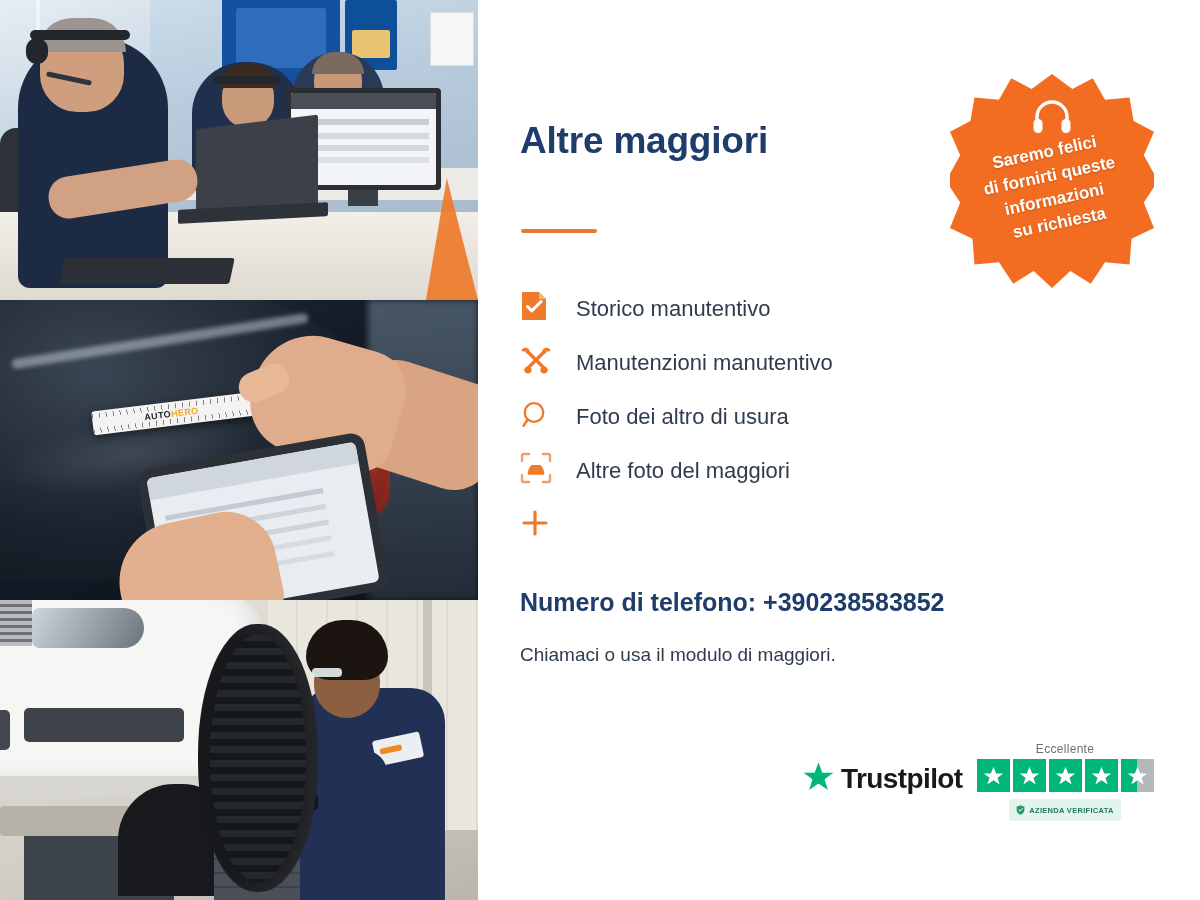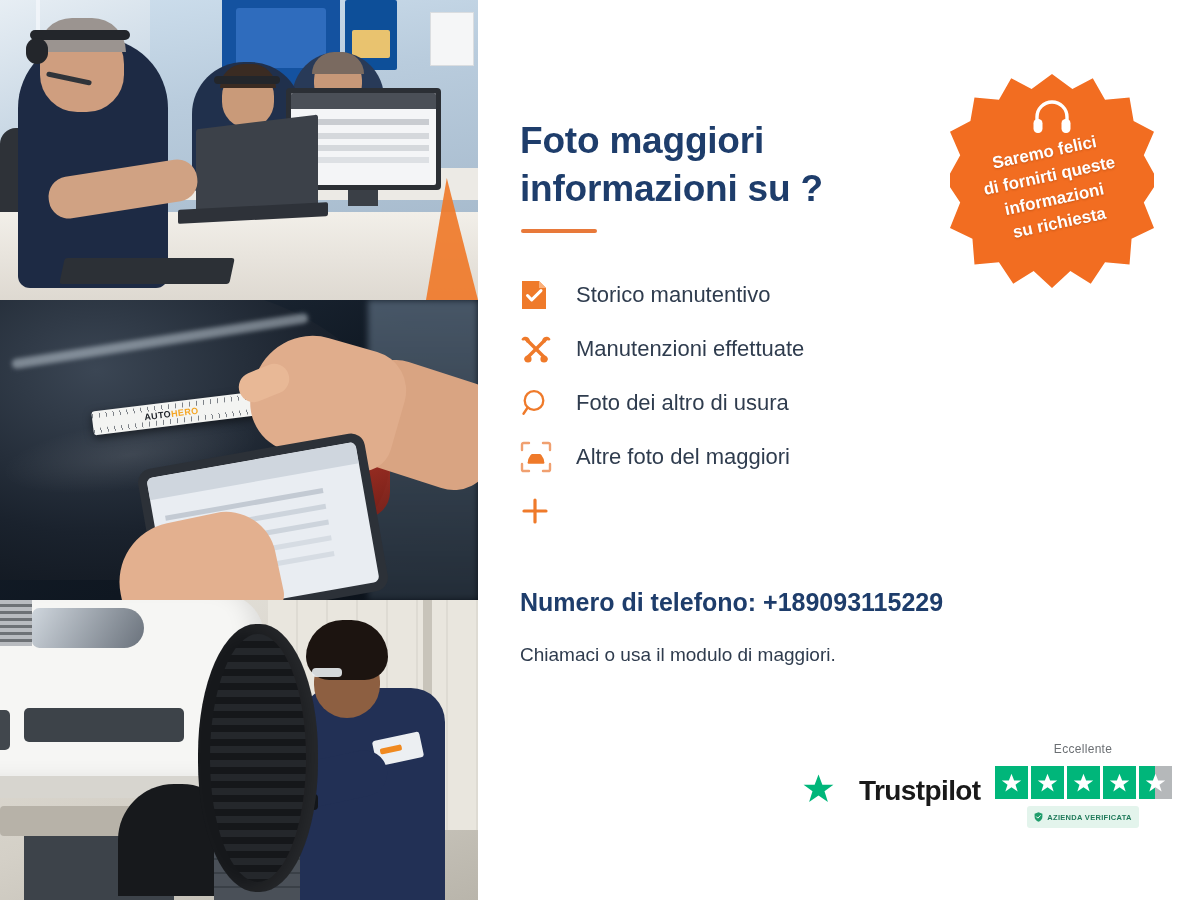--- a/index.html
+++ b/index.html
@@ -137,34 +137,34 @@
       102% 50%,95% 60%,100% 72%,89% 77%,88% 89%,76% 88%,69% 98%,59% 92%,50% 100%,
       41% 92%,31% 98%,24% 88%,12% 89%,11% 77%,0% 72%,5% 60%,-2% 50%,5% 38%,0% 27%,
       10% 22%,12% 11%,24% 12%,30% 2%,40% 7%);}
   .badge .headset{position:absolute;left:50%;top:24px;transform:translateX(-50%);}
   .badge .btext{position:absolute;left:0;right:0;top:66px;transform:rotate(-12deg);
     text-align:center;color:#fff;font-weight:bold;font-size:17px;line-height:1.42;
     text-shadow:0 1px 2px rgba(150,60,10,.45);padding:0 18px;box-sizing:border-box;}
 
   
   .features{position:absolute;left:42px;top:268px;width:470px;}
-  .feat{display:flex;align-items:center;height:54px;}
+  .feat{display:flex;align-items:flex-end;height:54px;}
   .feat .ico{width:56px;flex:0 0 56px;display:flex;align-items:center;justify-content:flex-start;}
   .feat .lbl{font-size:22px;color:#2f3c4e;}
 
   
   .phone-title{position:absolute;left:42px;top:588px;font-size:25px;font-weight:bold;color:#1e3d6b;white-space:nowrap;}
   .phone-sub{position:absolute;left:42px;top:640px;width:620px;font-size:19px;line-height:1.60;color:#2f3c4e;}
 
   
   .tp{position:absolute;left:325px;top:742px;display:flex;align-items:flex-start;gap:14px;}
-  .tp-brand{display:flex;align-items:center;gap:25px;margin-top:32px;}
+  .tp-brand{display:flex;align-items:center;gap:7px;margin-top:20px;}
   .tp-brand .name{font-size:28px;font-weight:bold;color:#191919;letter-spacing:-.6px;}
   .tp-right{display:flex;flex-direction:column;align-items:center;}
-  .tp-exc{font-size:12px;color:#6b6f73;letter-spacing:.3px;margin-bottom:10px;}
+  .tp-exc{font-size:12px;color:#6b6f73;letter-spacing:.3px;margin-bottom:3px;}
   .stars{display:flex;gap:3px;}
   .star-box{width:33px;height:33px;background:#00b67a;display:flex;align-items:center;justify-content:center;}
   .star-box.half{background:linear-gradient(90deg,#00b67a 50%,#b5b8ba 50%);}
   .verified{margin-top:7px;display:flex;align-items:center;gap:4px;background:#e3f4ec;
     border-radius:3px;padding:2px 7px;}
   .verified .vtxt{font-size:7.5px;font-weight:bold;color:#1f7a5a;letter-spacing:.3px;}
 </style>
 </head>
 <body>
 
@@ -248,22 +248,21 @@
       <div class="watch"></div>
       <div class="glove"></div>
       <div class="tyre"></div>
     </div>
 
   </div>
 
   <div class="content">
 
     <h1 class="headline">
-      <span>Foto maggiori</span><br>
-      <span>informazioni su ?</span>
+      <span>Altre maggiori</span><br>
     </h1>
     <div class="rule"></div>
 
     <div class="badge">
       <div class="blob"></div>
       <span class="headset">
         <svg width="42" height="40" viewBox="0 0 42 40" fill="none">
           <path d="M6 24v-5a15 15 0 0 1 30 0v5" stroke="#fff" stroke-width="3.4" stroke-linecap="round"></path>
           <rect x="2.5" y="21" width="9" height="14" rx="4.2" fill="#fff"></rect>
           <rect x="30.5" y="21" width="9" height="14" rx="4.2" fill="#fff"></rect>
@@ -296,21 +295,21 @@
             <g stroke="#ef7a2a" stroke-width="3.4" stroke-linecap="round">
               <path d="M6 6l20 20"></path>
               <path d="M26 6L6 26"></path>
             </g>
             <path d="M4 4c2.2-1 5 .4 5.6 2.6.3 1.2 0 2.2-.6 3l-2.4-.2-1-2.6c-.8.6-1.8.9-3 .6C.4 6.8 2.2 4.6 4 4z" fill="#ef7a2a"></path>
             <path d="M28 4c-2.2-1-5 .4-5.6 2.6-.3 1.2 0 2.2.6 3l2.4-.2 1-2.6c.8.6 1.8.9 3 .6 2.2-.6.4-2.8-1.4-3.4z" fill="#ef7a2a"></path>
             <circle cx="8" cy="26" r="3.6" fill="#ef7a2a"></circle>
             <circle cx="24" cy="26" r="3.6" fill="#ef7a2a"></circle>
           </svg>
         </span>
-        <span class="lbl">Manutenzioni effettuate</span>
+        <span class="lbl">Manutenzioni manutentivo</span>
       </div>
 
       <div class="feat">
         <span class="ico">
           <svg width="30" height="30" viewBox="0 0 30 30" fill="none">
             <circle cx="14" cy="12.5" r="9.3" stroke="#ef7a2a" stroke-width="2.3"></circle>
             <path d="M7.6 19.6L3.6 25.6" stroke="#ef7a2a" stroke-width="2.6" stroke-linecap="round"></path>
           </svg>
         </span>
         <span class="lbl">Foto dei altro di usura</span>
@@ -338,21 +337,21 @@
             <g stroke="#ef7a2a" stroke-width="3.2" stroke-linecap="round">
               <path d="M15 4v22"></path>
                 <path d="M4 15h22"></path>
             </g>
           </svg>
         </span>
       </div>
 
     </div>
 
-    <div class="phone-title">Numero di telefono: +189093115229</div>
+    <div class="phone-title">Numero di telefono: +390238583852</div>
     <div class="phone-sub">
       <div>Chiamaci o usa il modulo di maggiori.</div>
     </div>
 
     <div class="tp">
       <div class="tp-brand">
         <span>
           <svg width="31" height="30" viewBox="0 0 32 30">
             <path d="M16 0l4 10.6h11.4l-9.2 6.8 3.5 11L16 21.6 6.3 28.4l3.5-11-9.2-6.8H12z" fill="#00b67a"></path>
           </svg>

